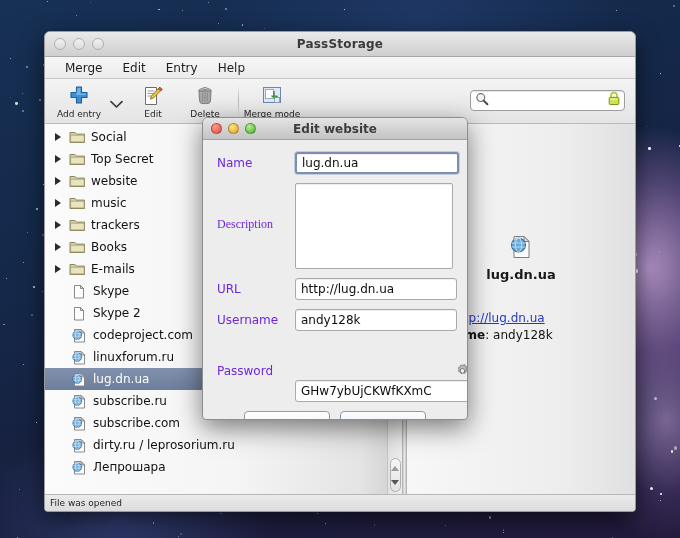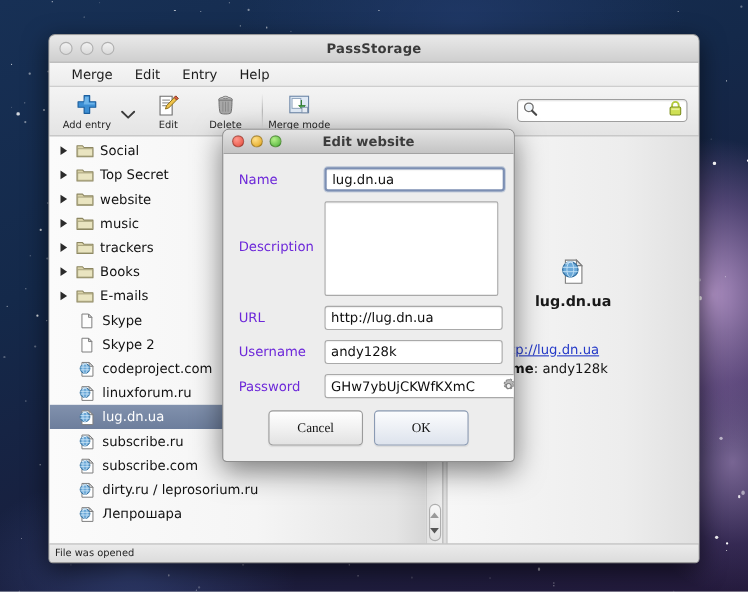--- a/index.html
+++ b/index.html
@@ -225,21 +225,21 @@
   .dtl { width: 11px; height: 11px; border-radius: 50%; border: 1px solid rgba(0,0,0,0.28); }
   .dtl.red    { background: radial-gradient(circle at 35% 30%, #ff9a8e, #e54b3c); }
   .dtl.yellow { background: radial-gradient(circle at 35% 30%, #ffe08a, #e0a318); }
   .dtl.green  { background: radial-gradient(circle at 35% 30%, #b6f08a, #48af34); }
   .dlg-caption {
     position: absolute; left: 0; right: 0; text-align: center;
     font-size: 12px; font-weight: bold; color: #3d3d3d;
   }
   .dlg-body { flex: 1 1 auto; padding: 12px 14px 10px 14px; display: flex; flex-direction: column; }
   .frow { display: flex; align-items: center; margin-bottom: 9px; }
-  .frow.tall { align-items: flex-start; }
+  .frow.tall { align-items: flex-start; font-family: Liberation Serif, serif; }
   .flabel {
     width: 78px; flex: 0 0 auto;
     font-size: 12px; color: #6d28d9;
   }
   .flabel.mid { padding-top: 34px; }
   .finput {
     flex: 1 1 auto; height: 22px;
     background: #fff; border: 1px solid #a9a9a9; border-radius: 3px;
     font-size: 12px; font-family: inherit; color: #0d0d0d;
     padding: 0 5px; outline: none;
@@ -250,21 +250,21 @@
     box-shadow: 0 0 0 1px rgba(120,145,185,0.35), inset 0 1px 1px rgba(0,0,0,0.07);
   }
   .ftextarea {
     flex: 1 1 auto; height: 86px;
     background: #fff; border: 1px solid #a9a9a9; border-radius: 2px;
     font-size: 12px; font-family: inherit; color: #0d0d0d;
     padding: 3px 5px; outline: none; resize: none;
     box-shadow: inset 0 1px 1px rgba(0,0,0,0.07);
   }
   .pwd-wrap { flex: 1 1 auto; position: relative; display: flex; }
-  .pwd-wrap .finput { padding-right: 22px; }
+  .pwd-wrap .finput { padding-right: 22px; margin-top: 40px; }
   .pwd-gear {
     position: absolute; right: 4px; top: 50%; transform: translateY(-50%);
     width: 15px; height: 15px; cursor: default;
     display: flex; align-items: center; justify-content: center;
   }
   .dlg-buttons {
     margin-top: auto; display: flex; justify-content: center; gap: 10px;
     padding-bottom: 4px;
   }
   .dbtn {

